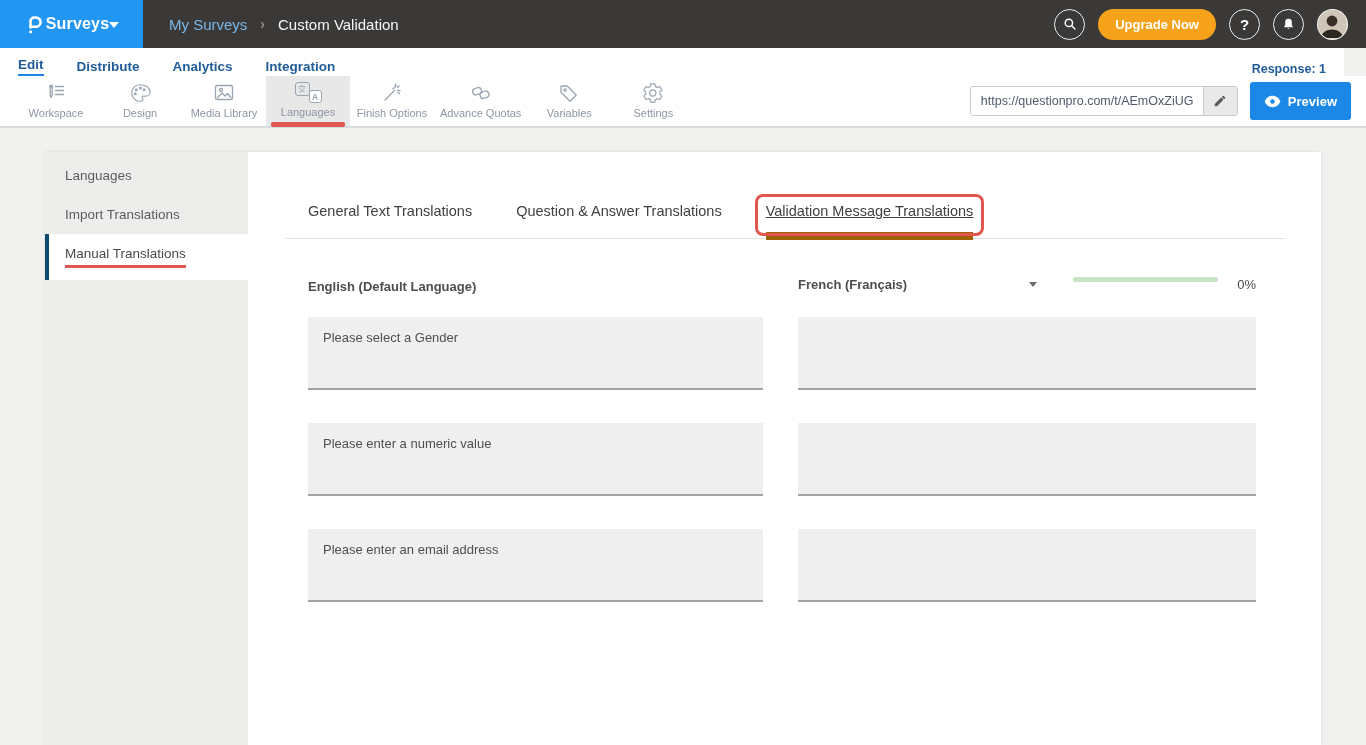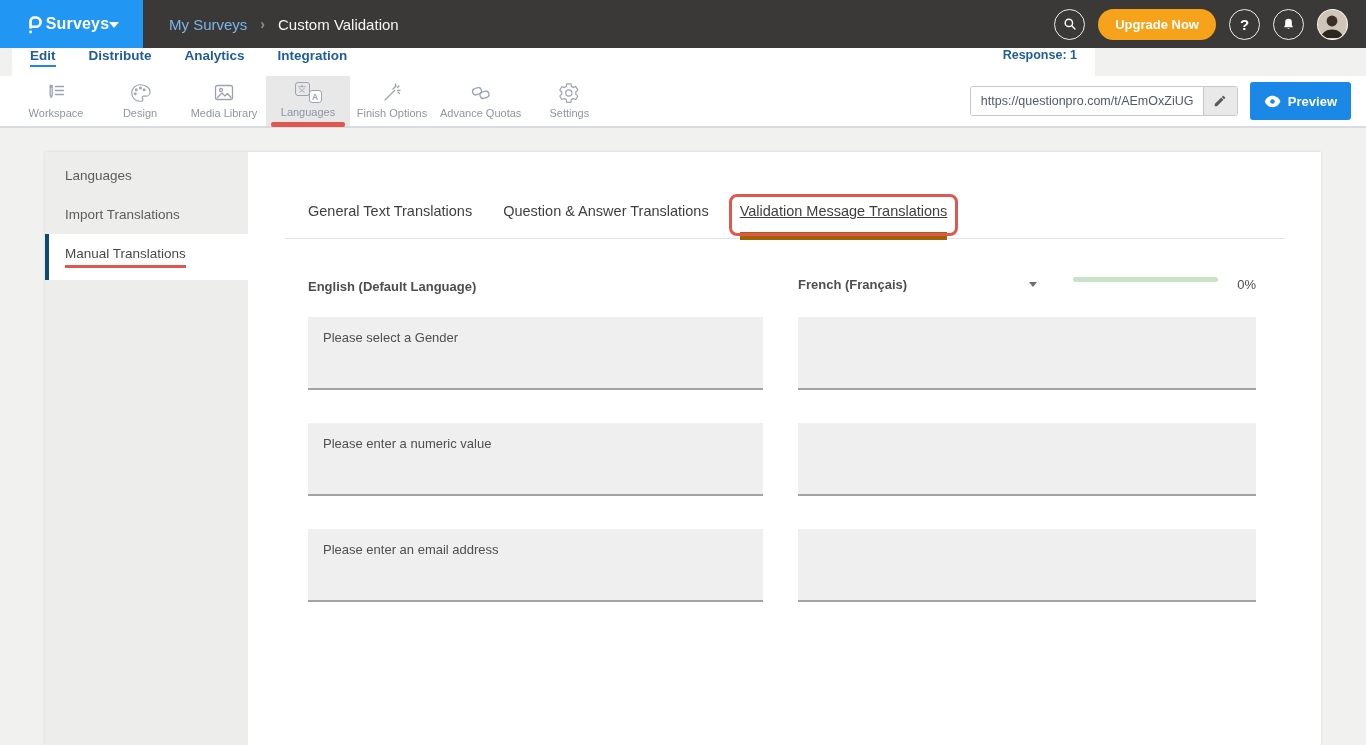--- a/index.html
+++ b/index.html
@@ -15,21 +15,21 @@
   .breadcrumb { display:flex; align-items:center; gap:13px; margin-left:26px; }
   .bc-parent { color:#79b6ea; font-size:15px; cursor:pointer; }
   .bc-sep { color:#8f8d8b; font-size:14px; font-weight:700; }
   .bc-current { color:#f5f5f5; font-size:15px; }
   .header-right { margin-left:auto; display:flex; align-items:center; gap:13px; padding-right:18px; }
   .hicon-circle { width:31px; height:31px; border:1.6px solid rgba(255,255,255,.9); border-radius:50%; display:flex; align-items:center; justify-content:center; cursor:pointer; color:#fff; font-size:15px; font-weight:700; }
   .upgrade-btn { height:31px; background:#f7a21b; border:none; border-radius:16px; color:#fff; font-family:inherit; font-size:13px; font-weight:700; padding:0 17px; cursor:pointer; }
   .avatar { width:31px; height:31px; border-radius:50%; overflow:hidden; background:#d8cfc4; cursor:pointer; border:1.4px solid rgba(255,255,255,.85); }
 
   
-  .subnav { position:absolute; top:48px; left:12px; width:1083px; height:28px; background:#fff; display:flex; align-items:flex-start; padding:0 18px; }
+  .subnav { position:absolute; top:48px; left:0; width:1344px; height:28px; background:#fff; display:flex; align-items:flex-end; padding:0 18px; }
   .subnav-item { color:#1f5c99; font-size:13.5px; font-weight:700; margin-right:33px; cursor:pointer; padding-bottom:2px; }
   .subnav-item.active { border-bottom:2px solid #1b87e6; }
   .response-label { margin-left:auto; color:#1f5c99; font-size:12.5px; font-weight:700; }
 
   
   .toolbar { position:absolute; top:76px; left:0; width:1366px; height:52px; background:#fff; border-bottom:2px solid #d7dce1; display:flex; align-items:stretch; padding-left:14px; }
   .tool-item { min-width:84px; padding:6px 6px 4px; display:flex; flex-direction:column; align-items:center; justify-content:flex-start; gap:3px; cursor:pointer; position:relative; color:#8d96a3; }
   .tool-item svg { stroke:#9aa4b0; fill:none; stroke-width:1.3; stroke-linecap:round; stroke-linejoin:round; }
   .tool-label { font-size:11px; color:#8d96a3; white-space:nowrap; }
   .tool-item.active { background:#e8e8e8; }
@@ -47,21 +47,21 @@
   
   .content { position:absolute; top:128px; left:0; width:1366px; height:617px; background:#f1f1f0; }
   .card { position:absolute; left:45px; right:45px; top:24px; bottom:0; background:#fff; box-shadow:0 0 3px rgba(0,0,0,.10); display:flex; }
   .sidebar { width:203px; background:#ededec; flex:none; padding-top:4px; }
   .sb-item { padding:12px 14px 12px 20px; font-size:13.5px; color:#5c5c5c; cursor:pointer; }
   .sb-item.active { background:#fff; border-left:4px solid #0c4a6e; padding-left:16px; color:#4a4a4a; }
   .sb-label-wrap { display:inline-block; }
   .sb-item.active .sb-label-wrap { border-bottom:3px solid #e0574f; padding-bottom:4px; }
 
   .main { flex:1; padding:51px 36px 0 60px; }
-  .tabs-row { border-bottom:1px solid #e2e2e2; margin-left:-23px; padding-left:23px; display:flex; gap:31px; }
+  .tabs-row { border-bottom:1px solid #e2e2e2; margin-left:-23px; padding-left:23px; display:flex; gap:44px; }
   .tab { font-size:14.5px; color:#3f3f3f; padding-bottom:13px; cursor:pointer; position:relative; white-space:nowrap; }
   .tab.active { border-bottom:8px solid #a16207; margin-bottom:-2px;text-decoration:underline; }
   .annotation-box { position:absolute; left:-11px; right:-11px; top:-9px; bottom:-4px; border:3px solid #e0574f; border-radius:8px; pointer-events:none; }
 
   .lang-header { display:flex; margin-top:38px; }
   .col-left { width:455px; margin-right:35px; flex:none; }
   .col-right { width:458px; flex:none; display:flex; align-items:flex-start; }
   .col-title { font-size:13px; font-weight:700; color:#4e4e4e; }
   .dd-caret { width:0; height:0; border-left:4.5px solid transparent; border-right:4.5px solid transparent; border-top:5.5px solid #6d6d6d; margin-left:122px; cursor:pointer; }
   .progress-track { width:145px; height:5px; border-radius:3px; background:#c9e3c6; margin-left:36px; }
@@ -189,20 +189,27 @@
   </div>
 
   <div class="tool-item">
     <svg width="24" height="22" viewBox="0 0 24 22">
       <rect x="3.5" y="6" width="9" height="6.5" rx="3.2" transform="rotate(-18 8 9.2)"></rect>
       <rect x="11" y="9.5" width="9" height="6.5" rx="3.2" transform="rotate(-18 15.5 12.7)"></rect>
     </svg>
     <span class="tool-label">Advance Quotas</span>
   </div>
 
+  <div class="tool-item">
+    <svg width="24" height="22" viewBox="0 0 24 22">
+      <path d="M4 4.8A.8.8 0 0 1 4.8 4h5.4l9 9-6.2 6.2-9-9z"></path>
+      <circle cx="8" cy="8" r="1.2"></circle>
+    </svg>
+    <span class="tool-label">Variables</span>
+  </div>
 
   <div class="tool-item">
     <svg width="24" height="22" viewBox="0 0 24 24">
       <path d="M19.4 13.2c.05-.4.07-.8.07-1.2s-.02-.8-.07-1.2l2-1.55a.5.5 0 0 0 .12-.65l-1.9-3.3a.5.5 0 0 0-.62-.22l-2.36.95a7.4 7.4 0 0 0-2.07-1.2l-.36-2.5A.5.5 0 0 0 13.7 2h-3.8a.5.5 0 0 0-.5.43l-.35 2.5c-.75.3-1.45.7-2.07 1.2l-2.36-.95a.5.5 0 0 0-.62.22l-1.9 3.3a.5.5 0 0 0 .12.65l2 1.55c-.05.4-.08.8-.08 1.2s.03.8.08 1.2l-2 1.55a.5.5 0 0 0-.12.65l1.9 3.3c.13.23.4.32.62.22l2.36-.95c.62.5 1.32.9 2.07 1.2l.35 2.5c.04.25.25.43.5.43h3.8c.25 0 .46-.18.5-.43l.36-2.5a7.4 7.4 0 0 0 2.07-1.2l2.36.95c.22.1.49.01.62-.22l1.9-3.3a.5.5 0 0 0-.12-.65z"></path>
       <circle cx="11.8" cy="12" r="3.4"></circle>
     </svg>
     <span class="tool-label">Settings</span>
   </div>
 
   <div class="toolbar-right">

